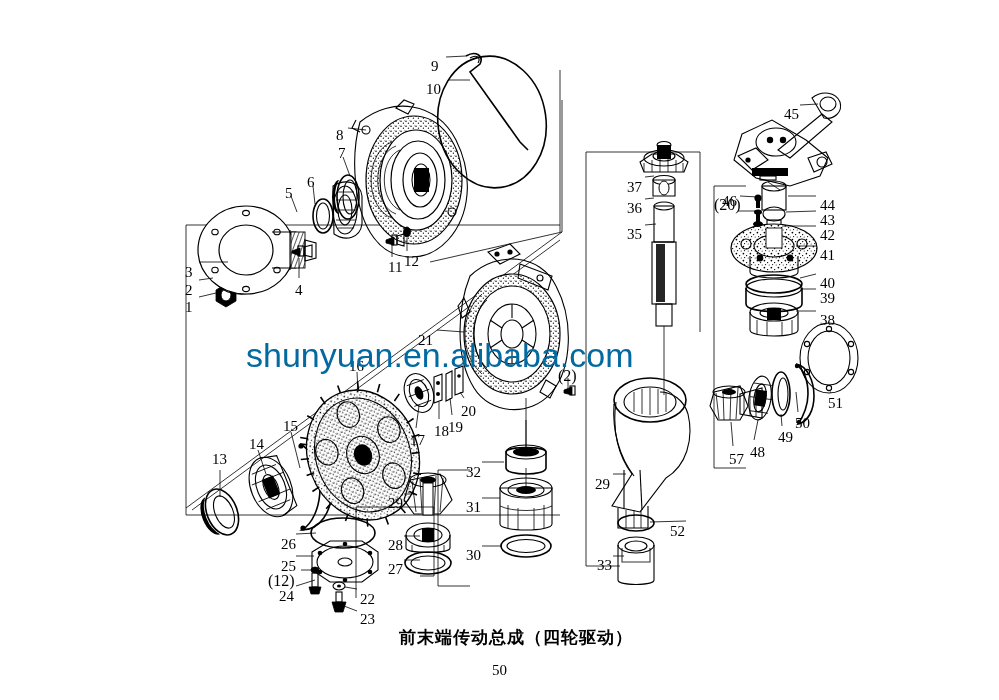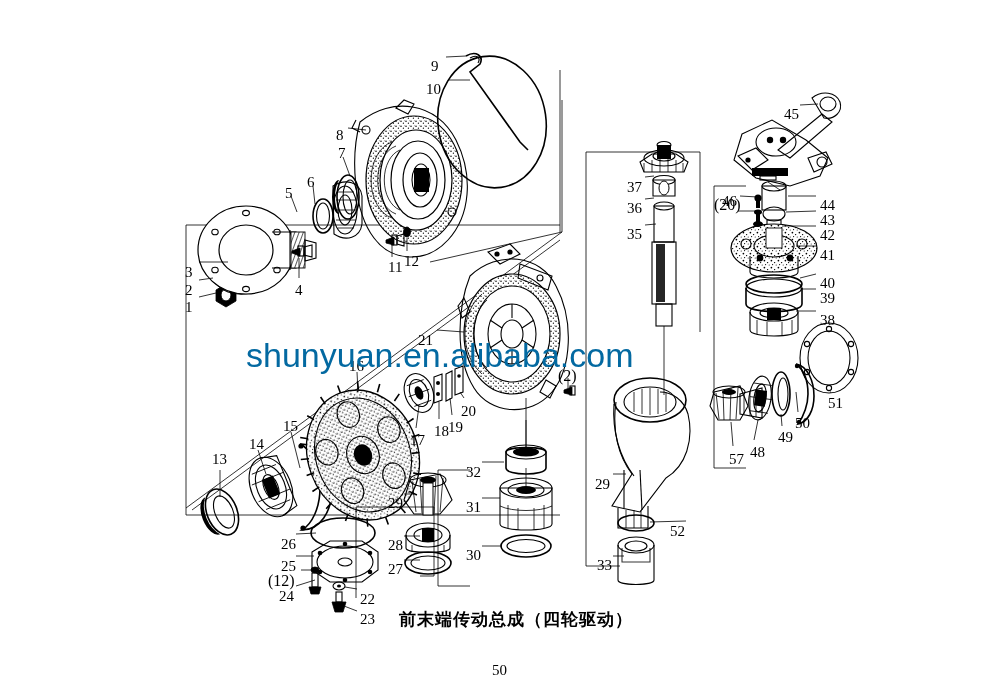--- a/index.html
+++ b/index.html
@@ -747,16 +747,16 @@
       <div class="callout sm" style="left: 714px; top: 197px;">(20)</div>
       <div class="callout" style="left: 722px; top: 194px;">46</div>
       <div class="callout" style="left: 729px; top: 452px;">57</div>
       <div class="callout" style="left: 750px; top: 445px;">48</div>
       <div class="callout" style="left: 778px; top: 430px;">49</div>
       <div class="callout" style="left: 795px; top: 416px;">50</div>
       <div class="callout" style="left: 828px; top: 396px;">51</div>
       <div class="callout" style="left: 670px; top: 524px;">52</div>
     </div>
 
-  <div class="title-cn" style="top:608px;padding-left:33px;">前末端传动总成（四轮驱动）</div>
+  <div class="title-cn" style="top:626px;padding-left:33px;">前末端传动总成（四轮驱动）</div>
   <div class="page-no" style="top:662px;">50</div>
 
 </div>
 
 </body></html>

